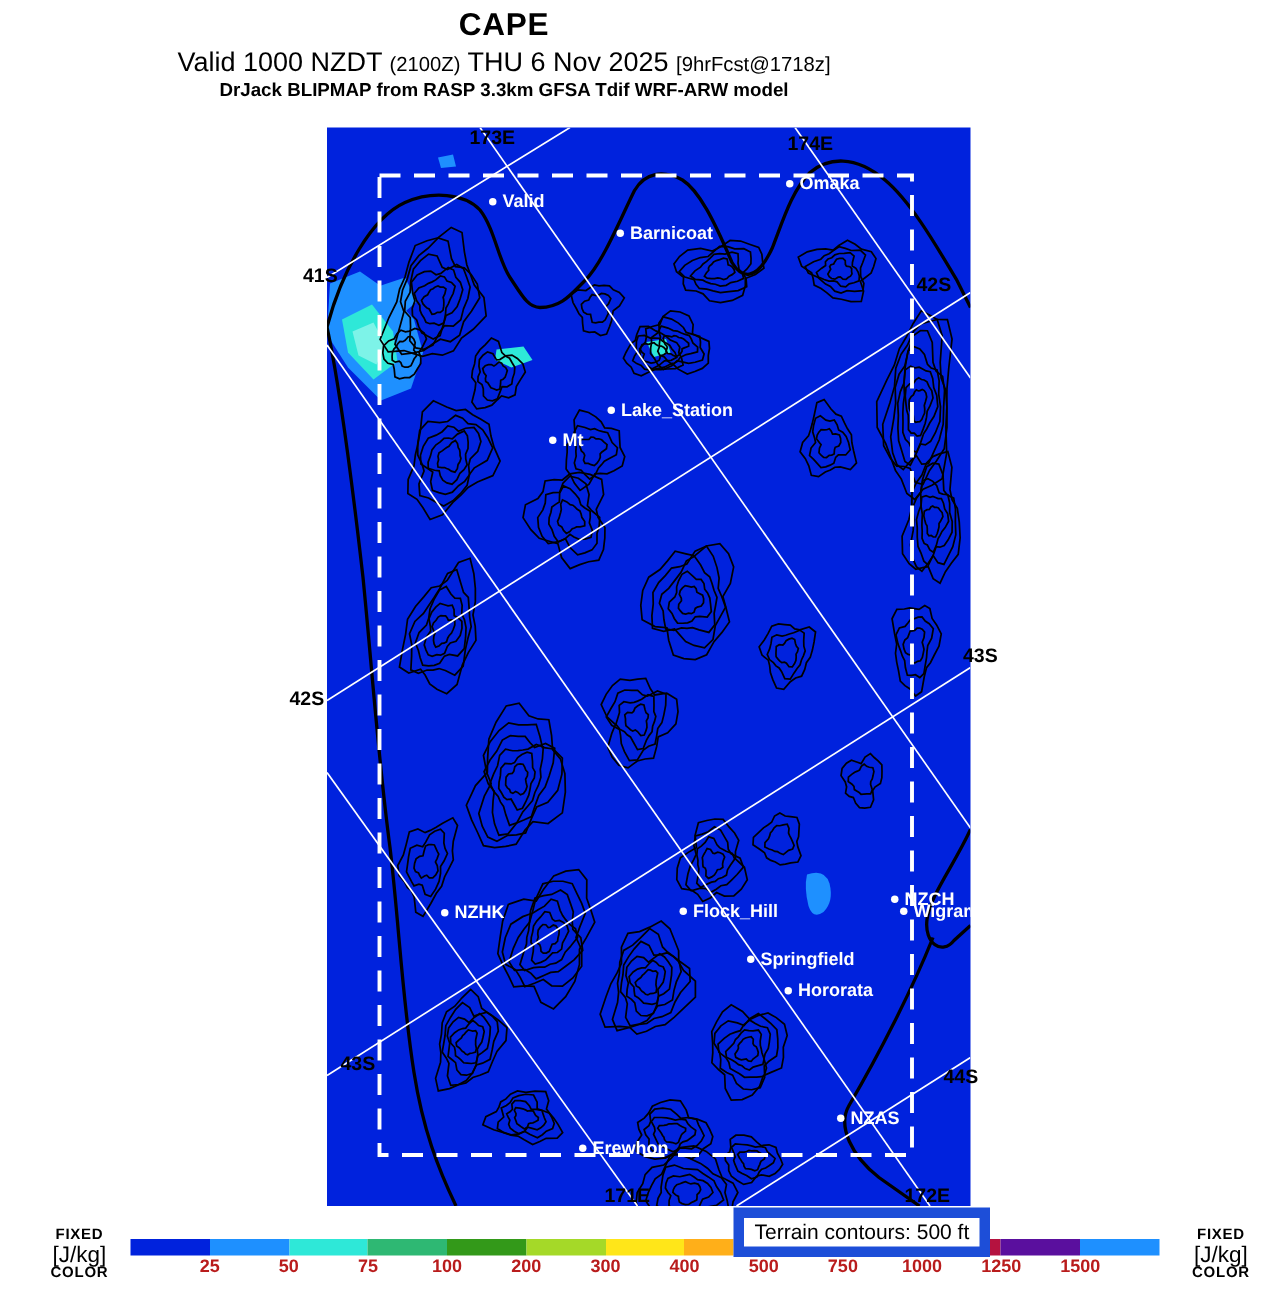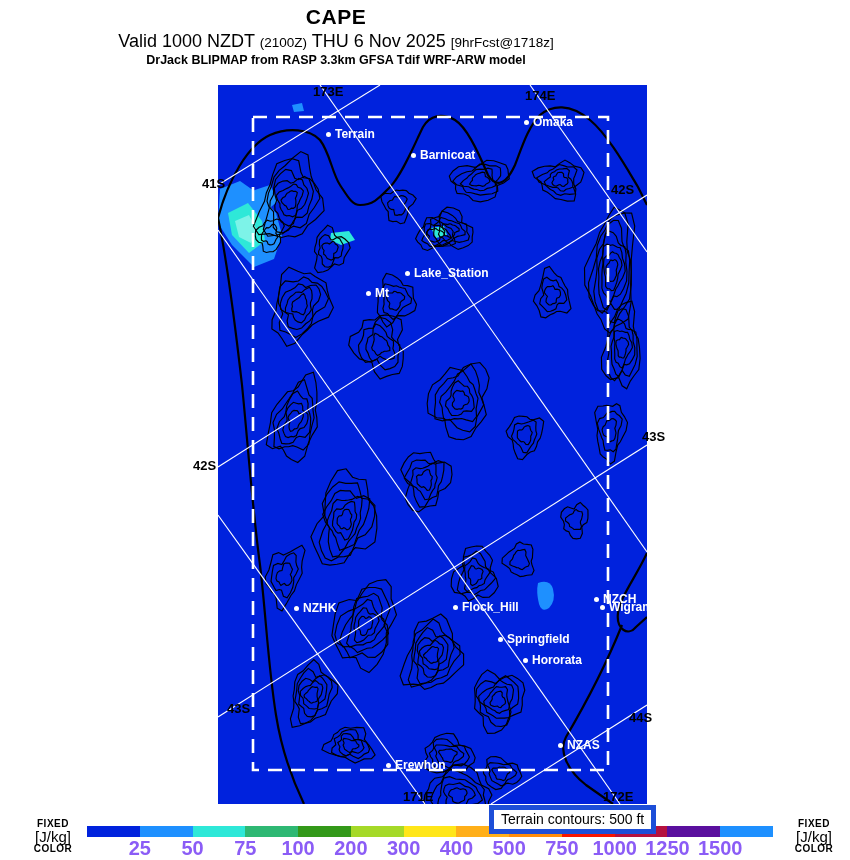--- a/index.html
+++ b/index.html
@@ -18,27 +18,27 @@
     position:absolute;left:218px;top:85px;width:429px;height:719px;
     background:#0022dd;overflow:hidden;
   }
   #map svg{position:absolute;left:0;top:0;}
   .station{position:absolute;display:flex;align-items:center;height:16px;white-space:nowrap;z-index:5;}
   .station .dot{width:5px;height:5px;background:#fff;border-radius:50%;margin-right:4px;flex:0 0 auto;}
   .station .lbl{color:#fff;font-size:12px;font-weight:700;}
   .gridlbl{position:absolute;color:#000000;font-size:13px;font-weight:700;white-space:nowrap;z-index:6;}
   
   #terrain-note{
-    position:absolute;left:489px;top:805px;background:#fff;border:5px solid #1d4ed8;
+    position:absolute;left:489px;top:805px;background:#fff;border:7px solid #1d4ed8;
     font-size:14px;color:#000;padding:1px 7px 2px 7px;white-space:nowrap;z-index:8;
   }
   #cbar{position:absolute;left:87px;top:826px;width:686px;height:11px;display:flex;}
   #cbar .seg{height:11px;flex:1 1 0;}
   #cbar-ticks{position:absolute;left:87px;top:837px;width:686px;height:20px;}
-  .ctick{position:absolute;top:0;transform:translateX(-50%);font-size:20px;font-weight:700;color:#8b5cf6;white-space:nowrap;}
+  .ctick{position:absolute;top:0;transform:translateX(-50%);font-size:12px;font-weight:700;color:#b91c1c;white-space:nowrap;}
   .unitblk{position:absolute;top:819px;width:56px;text-align:center;color:#000;line-height:1;}
   .unitblk .u1{font-size:10px;font-weight:700;letter-spacing:.5px;}
   .unitblk .u2{font-size:15px;margin:0px 0 0 0;}
   .unitblk .u3{font-size:10px;font-weight:700;letter-spacing:.5px;margin-top:0px;}
   #unit-left{left:25px;}
   #unit-right{left:786px;}
 </style>
 </head>
 <body>
 
@@ -197,21 +197,21 @@
       <line x1="273" y1="719" x2="429" y2="620" stroke="#ffffff" stroke-width="1.1"></line>
       <line x1="0" y1="430" x2="207" y2="719" stroke="#ffffff" stroke-width="1.1"></line>
       <line x1="0" y1="145" x2="402" y2="719" stroke="#ffffff" stroke-width="1.1"></line>
       <line x1="102" y1="0" x2="429" y2="467" stroke="#ffffff" stroke-width="1.1"></line>
       <line x1="312" y1="0" x2="429" y2="167" stroke="#ffffff" stroke-width="1.1"></line>
       <rect x="35" y="32" width="355" height="653" fill="none" stroke="#ffffff" stroke-width="2.6" stroke-dasharray="14 9"></rect>
     </svg>
   <div id="stations">
       <div class="station" style="left: 108px; top: 41px;">
         <span class="dot"></span>
-        <span class="lbl">Terrain</span>
+        <span class="lbl">Valid</span>
       </div>
       <div class="station" style="left: 193px; top: 62px;">
         <span class="dot"></span>
         <span class="lbl">Barnicoat</span>
       </div>
       <div class="station" style="left: 306px; top: 29px;">
         <span class="dot"></span>
         <span class="lbl">Omaka</span>
       </div>
       <div class="station" style="left: 187px; top: 180px;">

